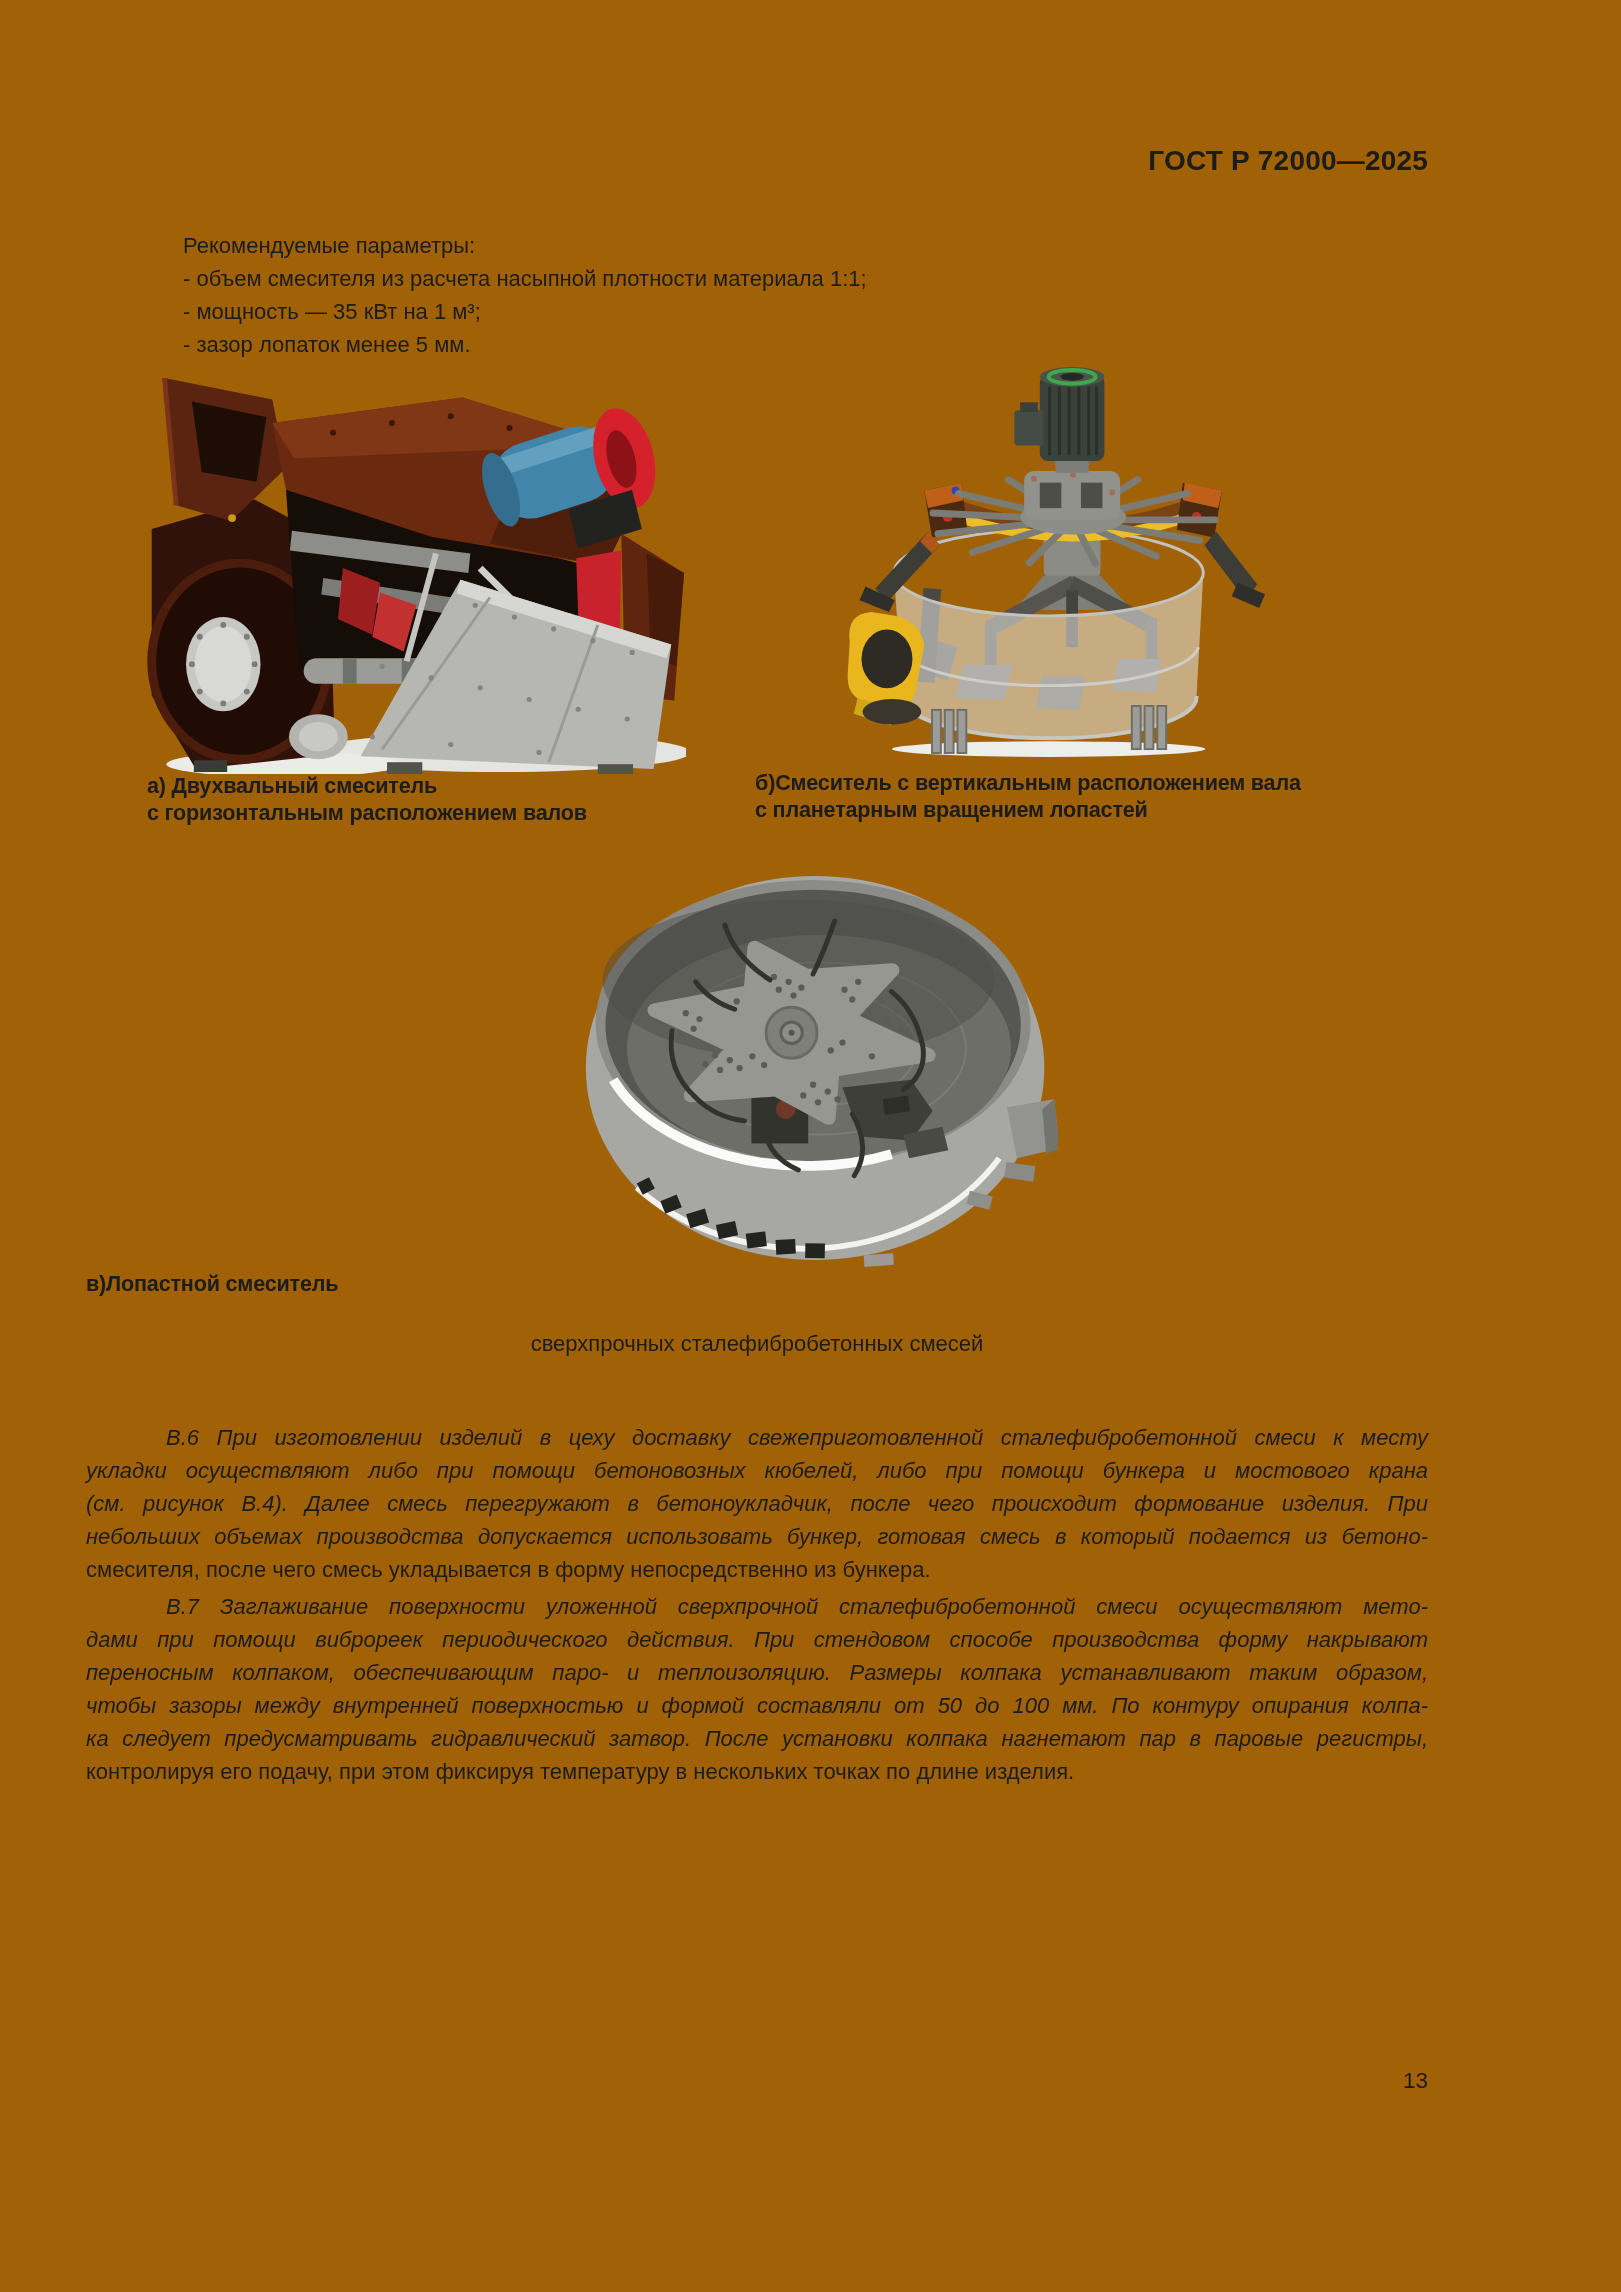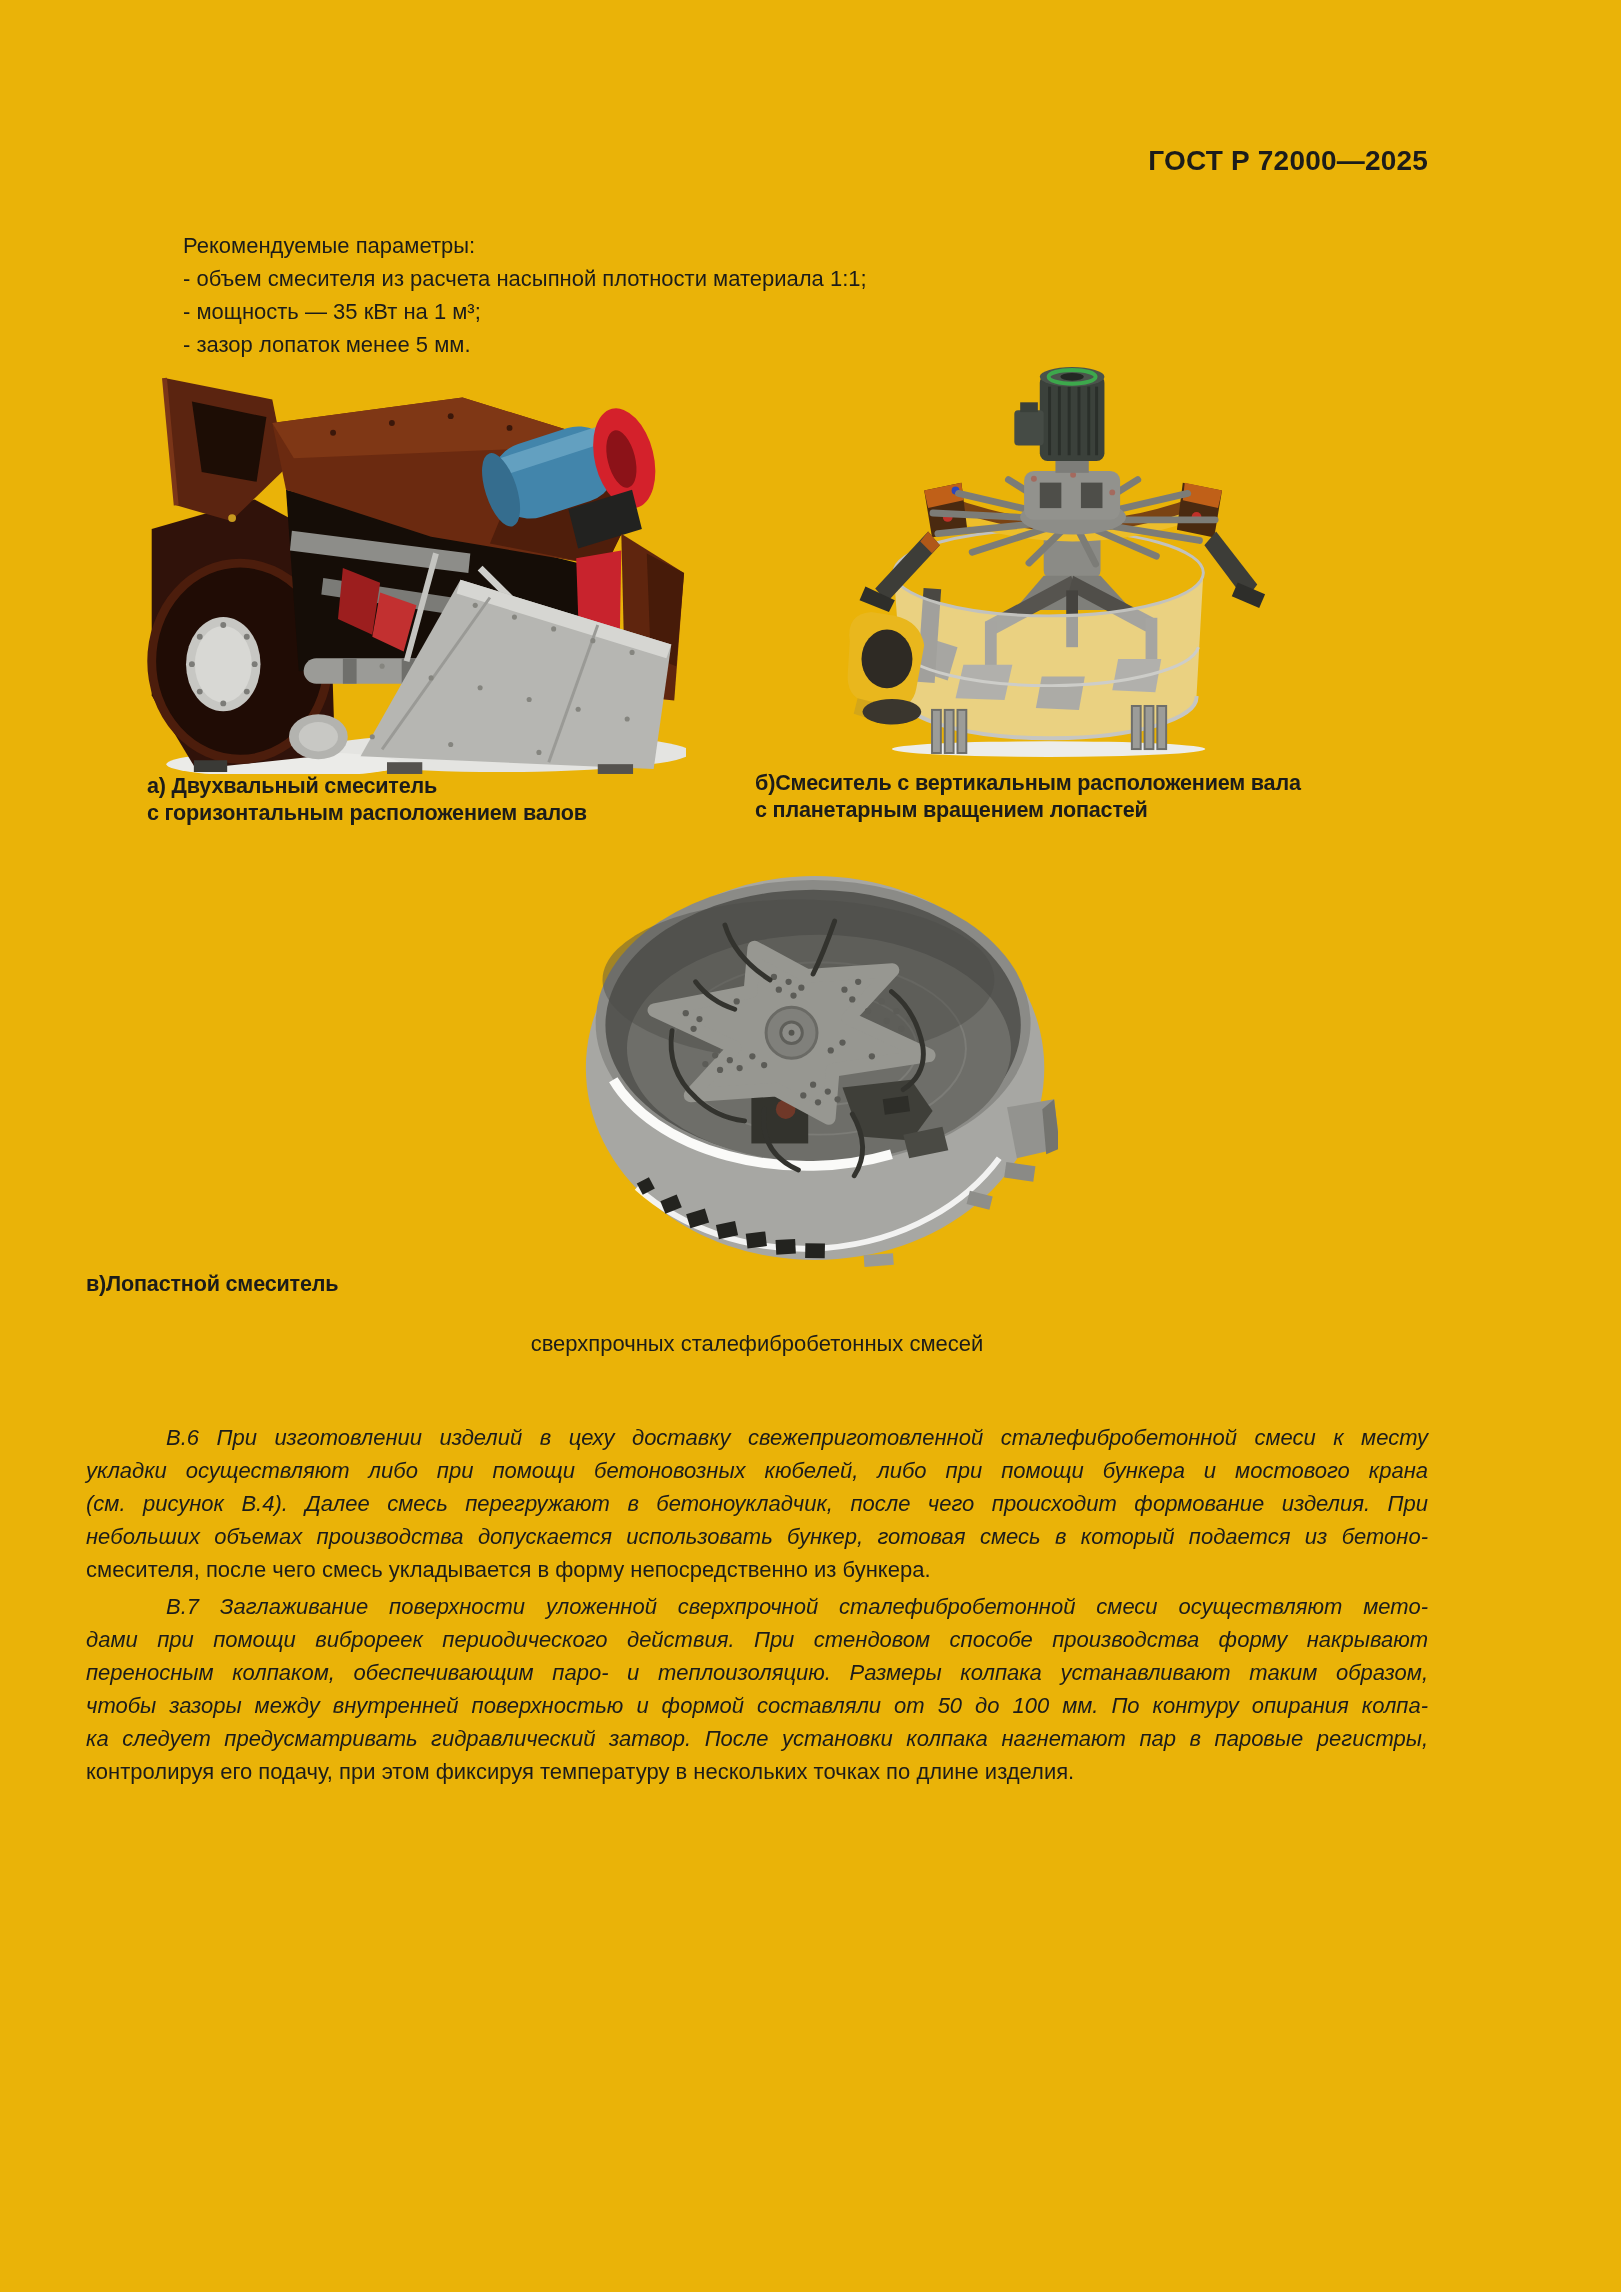--- a/index.html
+++ b/index.html
@@ -1,16 +1,16 @@
 <!DOCTYPE html>
 <html><head>
 <meta charset="utf-8">
 <style>
   html,body{margin:0;padding:0;background:#888;}
-  .page{position:relative;width:1621px;height:2293px;margin:0 auto;background:#eab308;
+  .page{position:relative;width:1621px;height:2293px;margin:0 auto;background:#a16207;
         font-family:"Liberation Sans",sans-serif;color:#1c1c1a;overflow:hidden;}
   .header{position:absolute;left:86px;top:145px;width:1342px;text-align:right;
           font-weight:bold;font-size:28px;letter-spacing:0.2px;}
   .intro{position:absolute;left:183px;top:229px;width:1176px;font-size:22px;line-height:33px;}
   .cap{position:absolute;font-size:21.6px;font-weight:bold;line-height:27px;letter-spacing:-0.2px;}
   .cap .tline{}
   .cap-a{left:147px;top:772px;width:510px;}
   .cap-b{left:755px;top:769px;width:608px;}
   .cap-v{left:86px;top:1270px;width:1342px;text-align:left;}
   .figcaption{position:absolute;left:86px;top:1330px;width:1342px;font-size:22px;line-height:28px;}
@@ -338,15 +338,16 @@
     </div>
   <div id="para-b7" class="para indent">
       <div class="tline just">В.7 Заглаживание поверхности уложенной сверхпрочной сталефибробетонной смеси осуществляют мето-</div>
       <div class="tline just">дами при помощи виброреек периодического действия. При стендовом способе производства форму накрывают</div>
       <div class="tline just">переносным колпаком, обеспечивающим паро- и теплоизоляцию. Размеры колпака устанавливают таким образом,</div>
       <div class="tline just">чтобы зазоры между внутренней поверхностью и формой составляли от 50 до 100 мм. По контуру опирания колпа-</div>
       <div class="tline just">ка следует предусматривать гидравлический затвор. После установки колпака нагнетают пар в паровые регистры,</div>
       <div class="tline">контролируя его подачу, при этом фиксируя температуру в нескольких точках по длине изделия.</div>
     </div>
 
+  <div class="pagenum">13</div>
 
 </div>
 
 
 </body></html>

